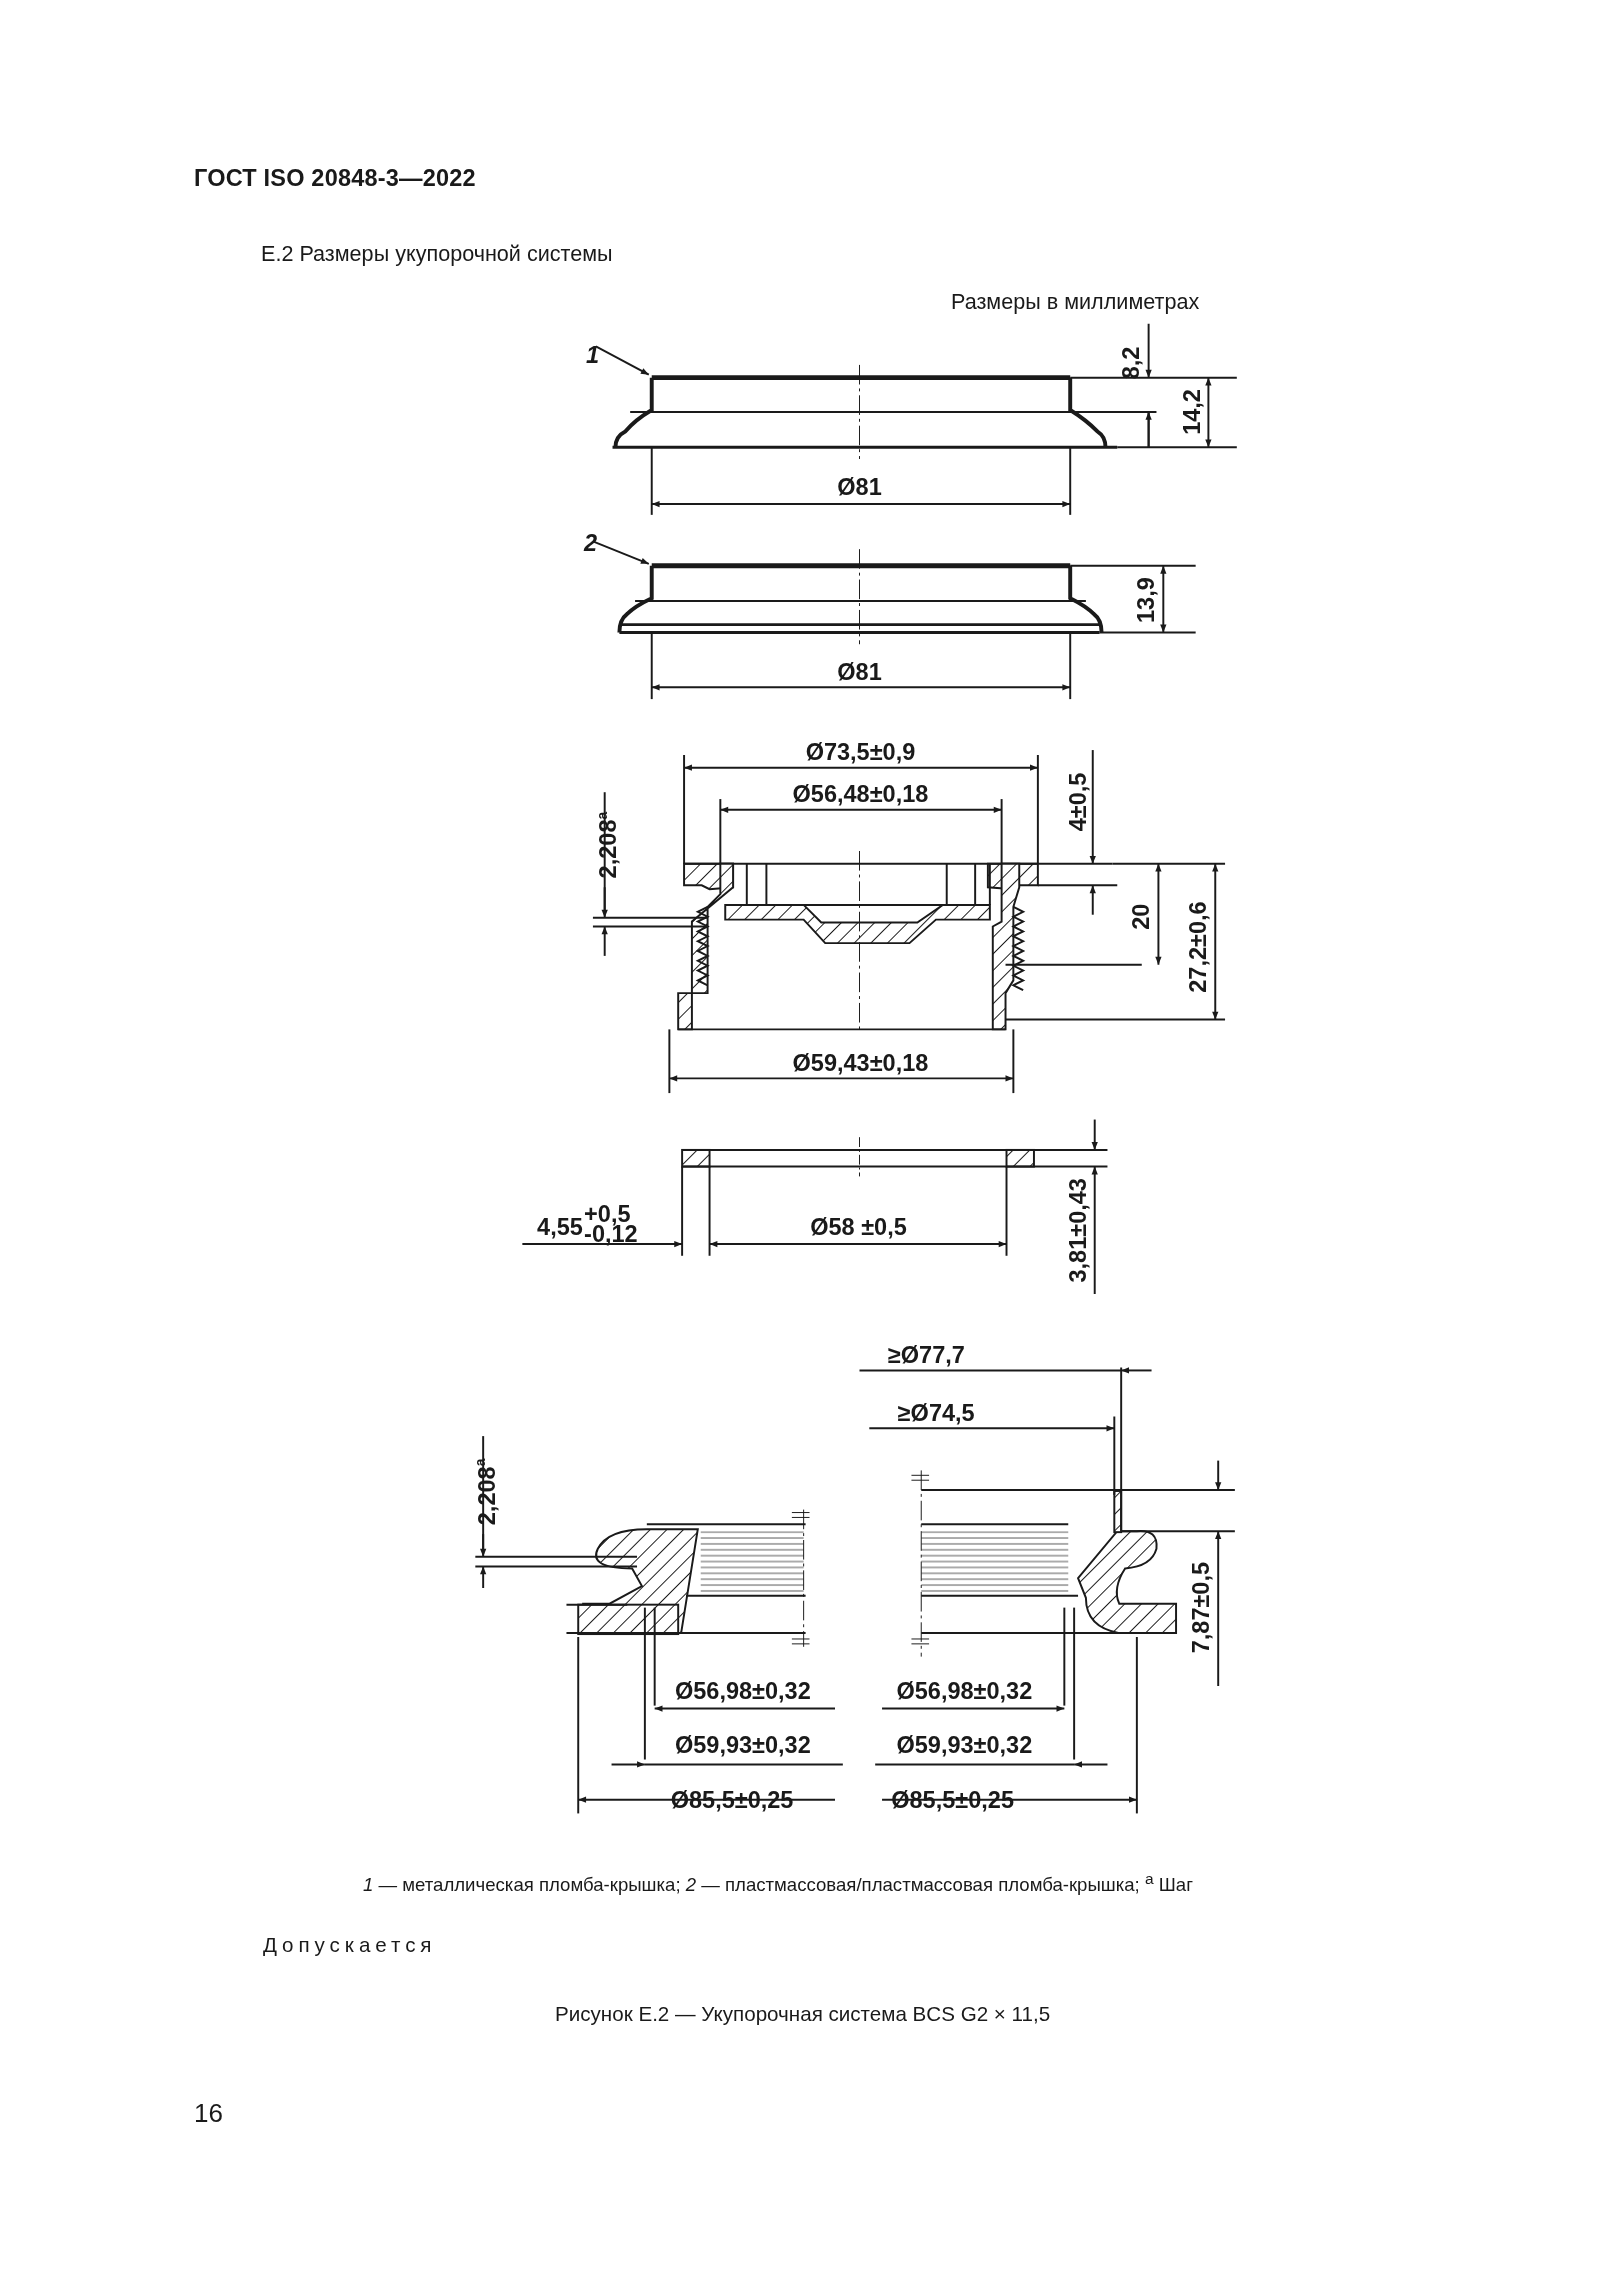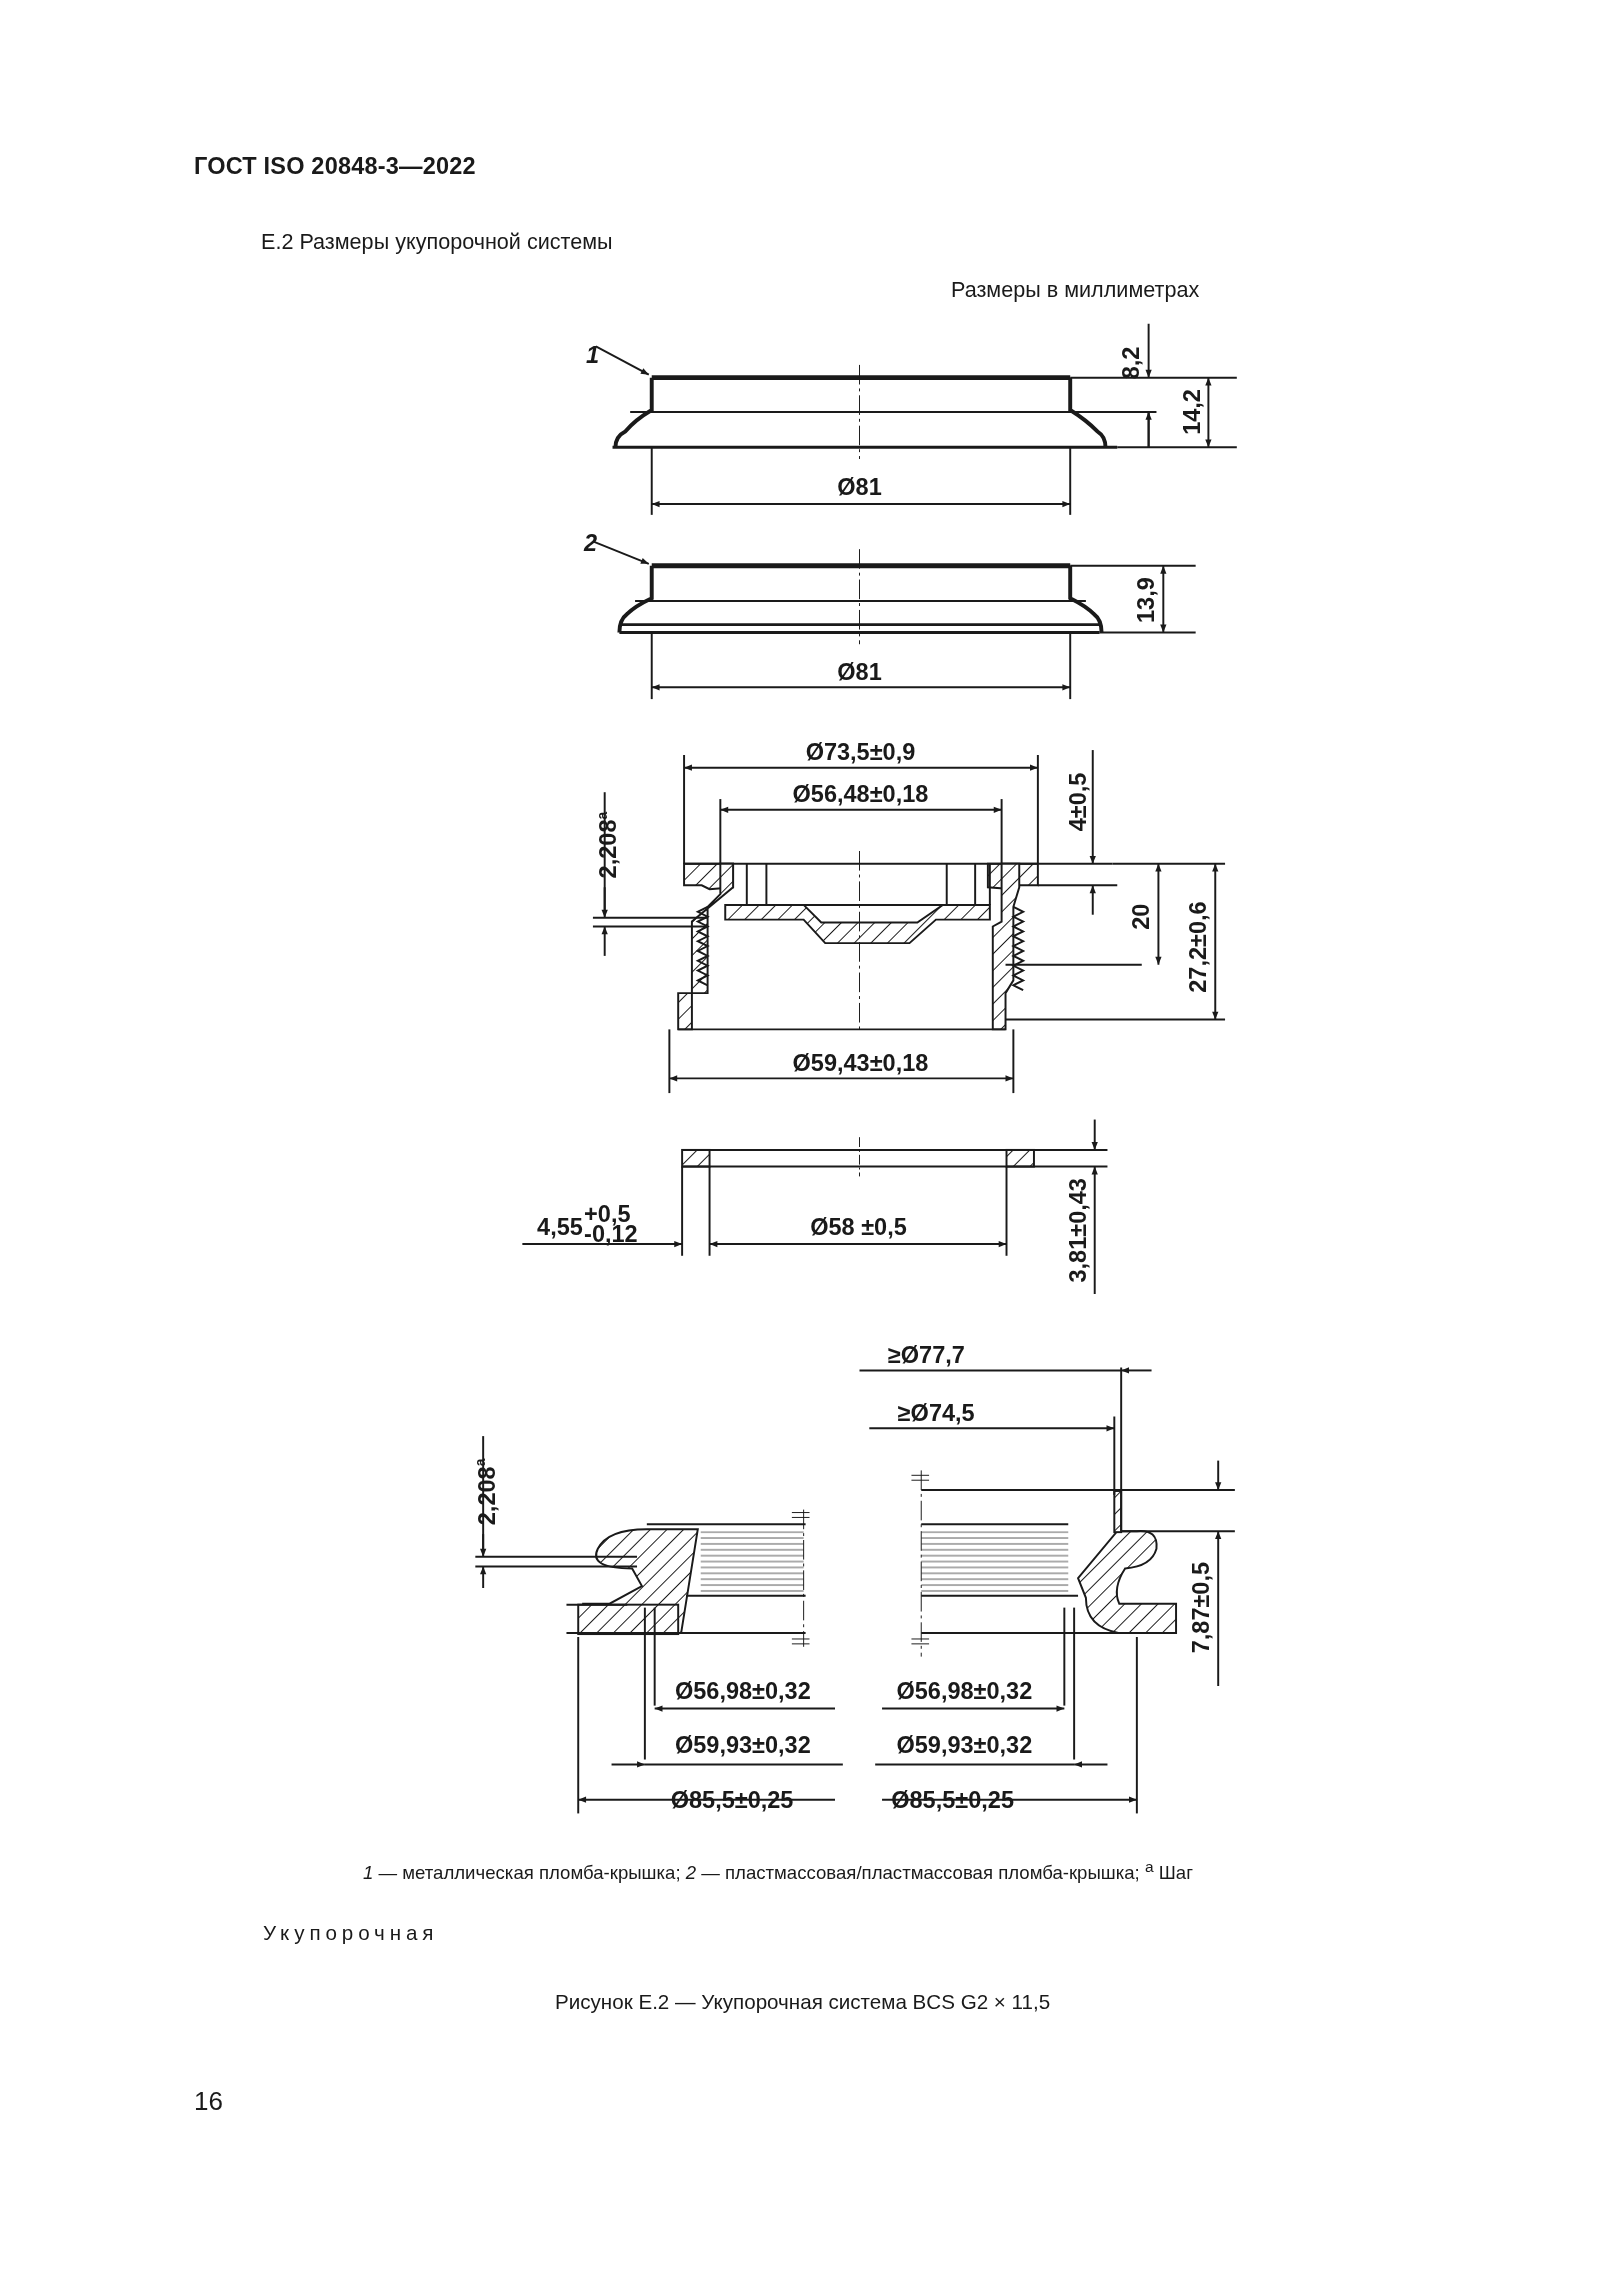--- a/index.html
+++ b/index.html
@@ -1,17 +1,17 @@
 <!DOCTYPE html>
 <html><head>
 <meta charset="utf-8">
 <style>
   html, body { margin:0; padding:0; background:#ffffff; }
   body { width:1621px; height:2293px; position:relative; overflow:hidden; color:#1a1a1a; font-family:"Liberation Sans", sans-serif; }
-  .abs { position:absolute; }
+  .abs { position:absolute;margin-top:12px; }
   .doc-header { left:194px; top:153px; font-size:23.5px; font-weight:bold; letter-spacing:0.2px; }
   .section-title { left:261px; top:229px; font-size:21.6px; font-weight:normal; }
   .units { left:951px; top:277px; font-size:21.6px; }
   svg.drawing { position:absolute; left:0; top:0; }
   svg text { font-family:"Liberation Sans", sans-serif; font-weight:bold; font-size:24px; fill:#1a1a1a; }
   .legend { left:363px; top:1858px; font-size:18.6px; }
   .legend i { font-style:italic; }
   .notes { left:263px; top:1919px; font-size:20.6px; line-height:28px; }
   .notes-title { letter-spacing:4.9px; }
   .caption { left:555px; top:1990px; font-size:20.6px; }
@@ -240,18 +240,18 @@
     <text x="747" y="1844" text-anchor="middle">Ø85,5±0,25</text>
     <text x="972" y="1844" text-anchor="middle">Ø85,5±0,25</text>
   </g>
 </svg>
 
 <div class="abs legend">
   <i>1</i><span> — металлическая пломба-крышка; </span><i>2</i><span> — пластмассовая/пластмассовая пломба-крышка; </span><sup>a</sup><span> Шаг</span>
 </div>
 
 <div class="abs notes">
-  <div class="notes-title">Укупорочная</div>
+  <div class="notes-title">Допускается</div>
 </div>
 
 <div class="abs caption">Рисунок E.2 — Укупорочная система BCS G2 × 11,5</div>
 <div class="abs page-num">16</div>
 
 
 </body></html>

